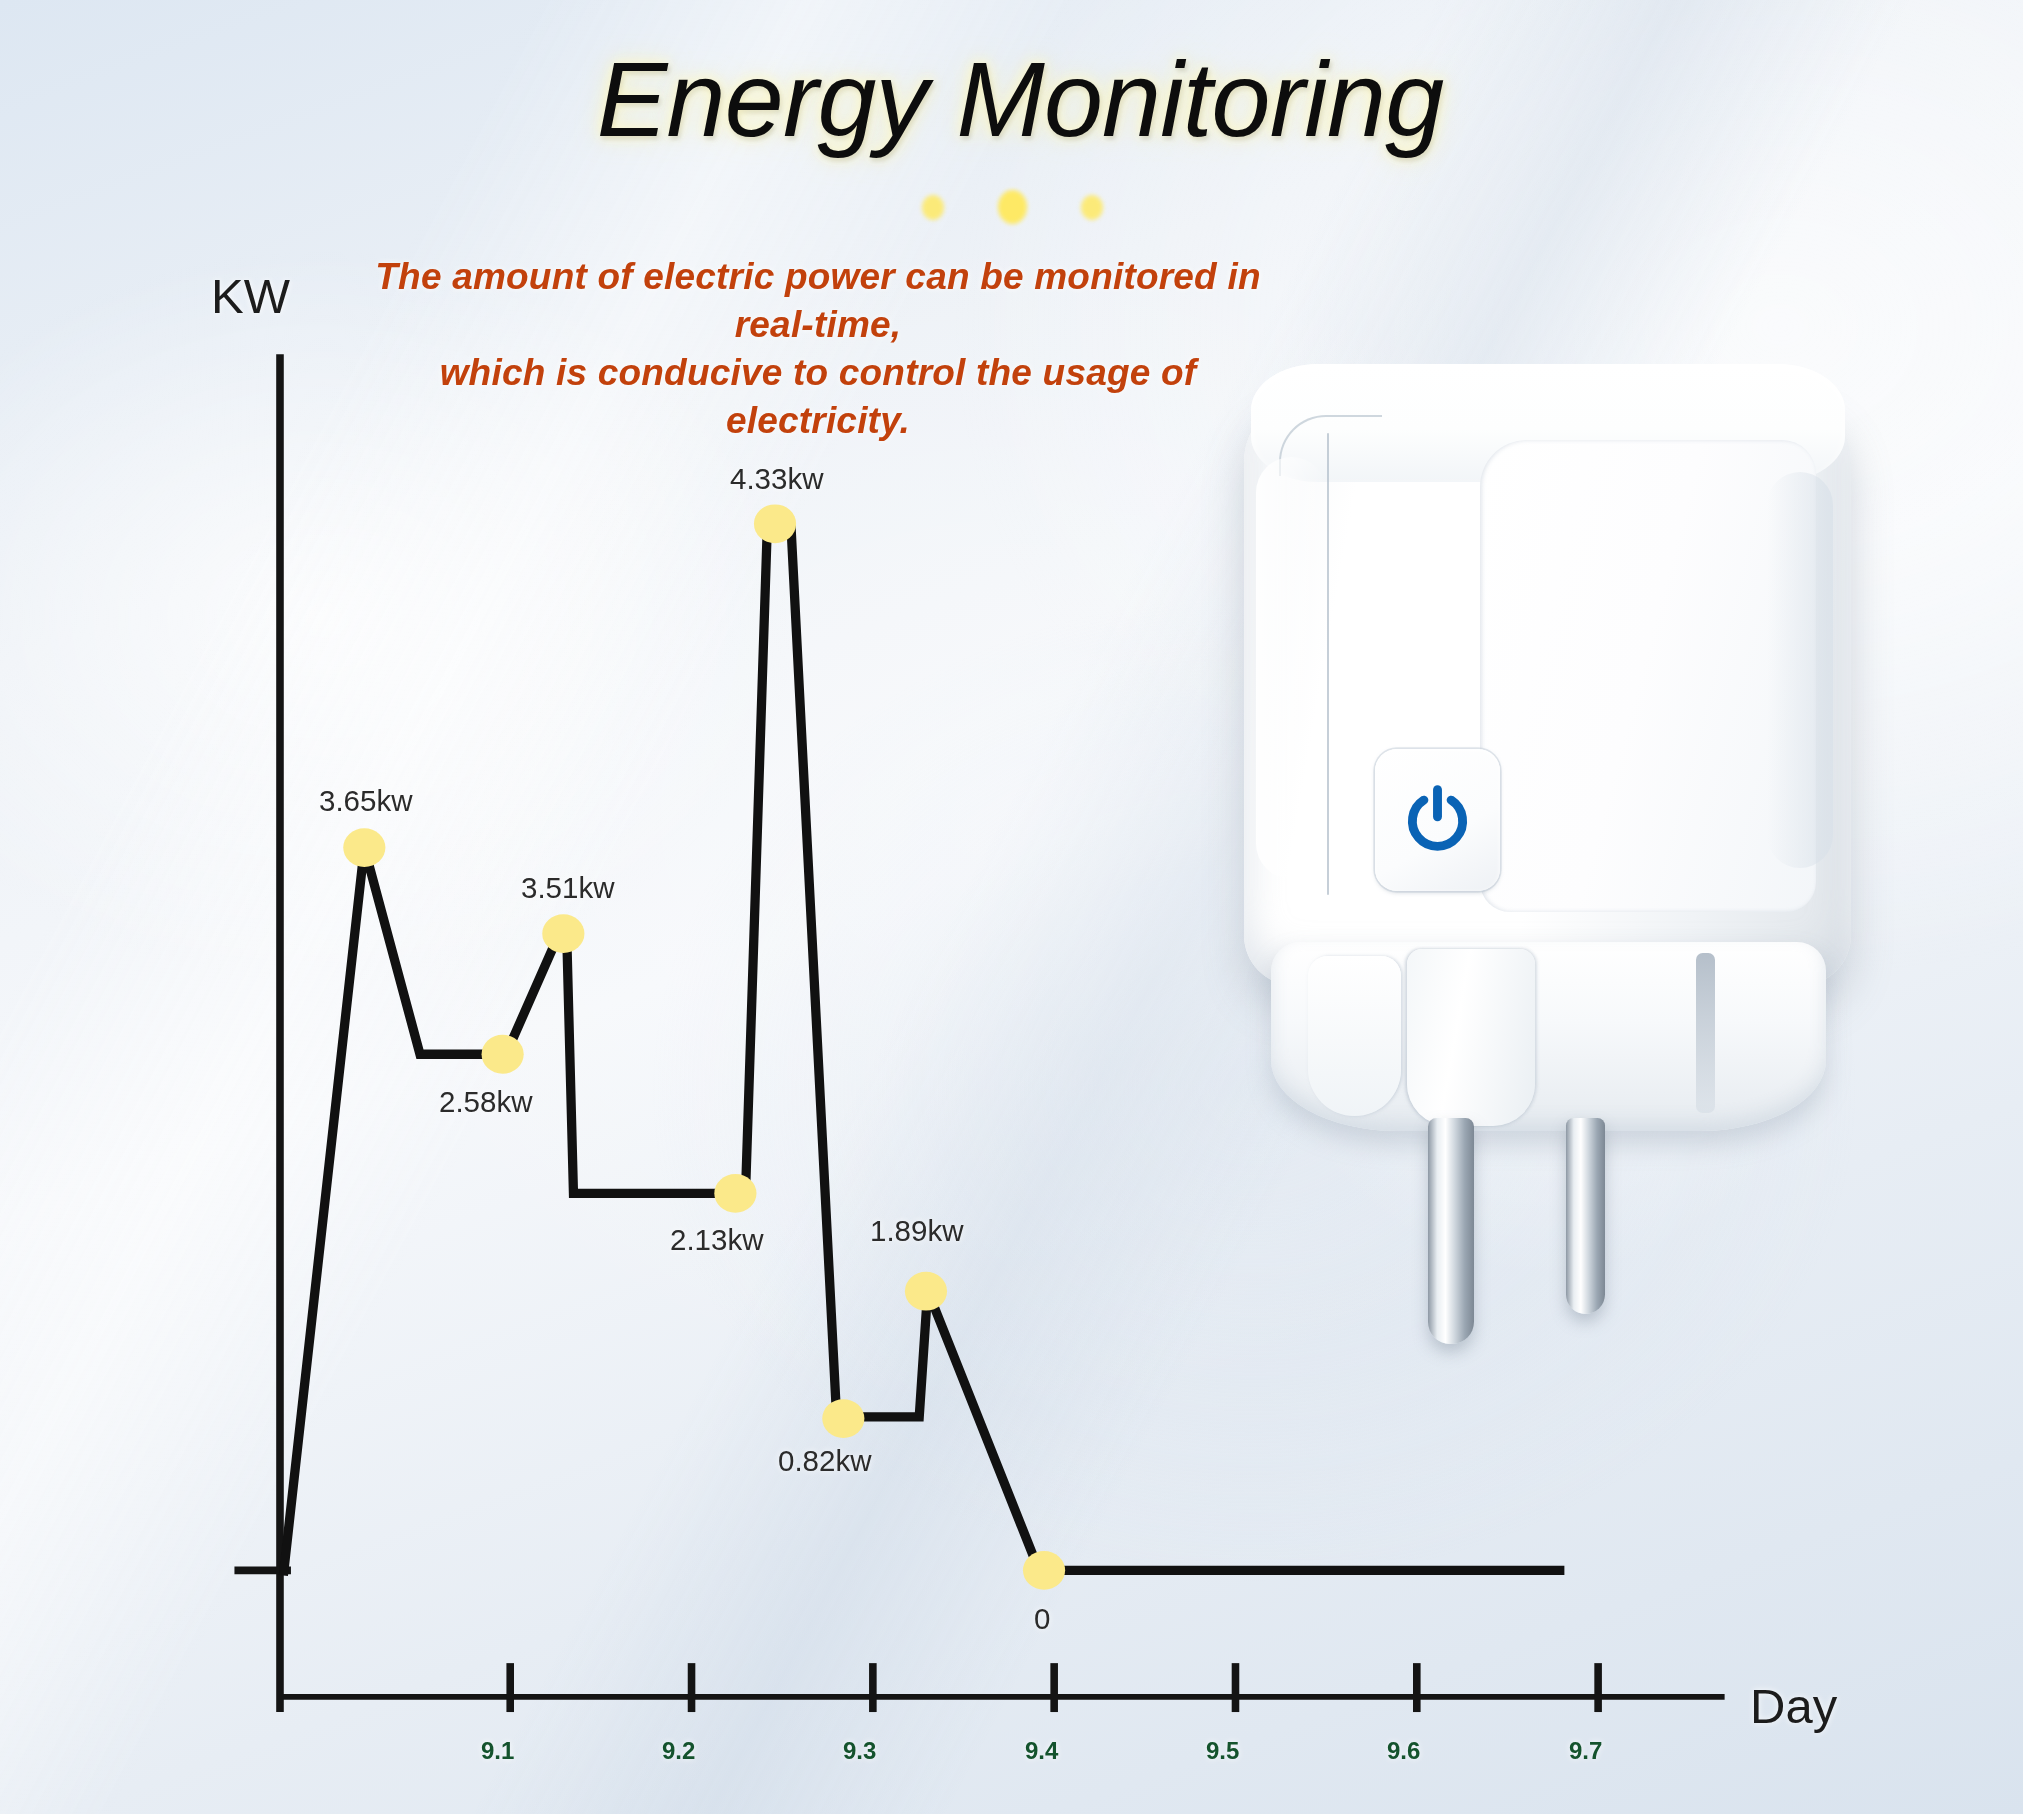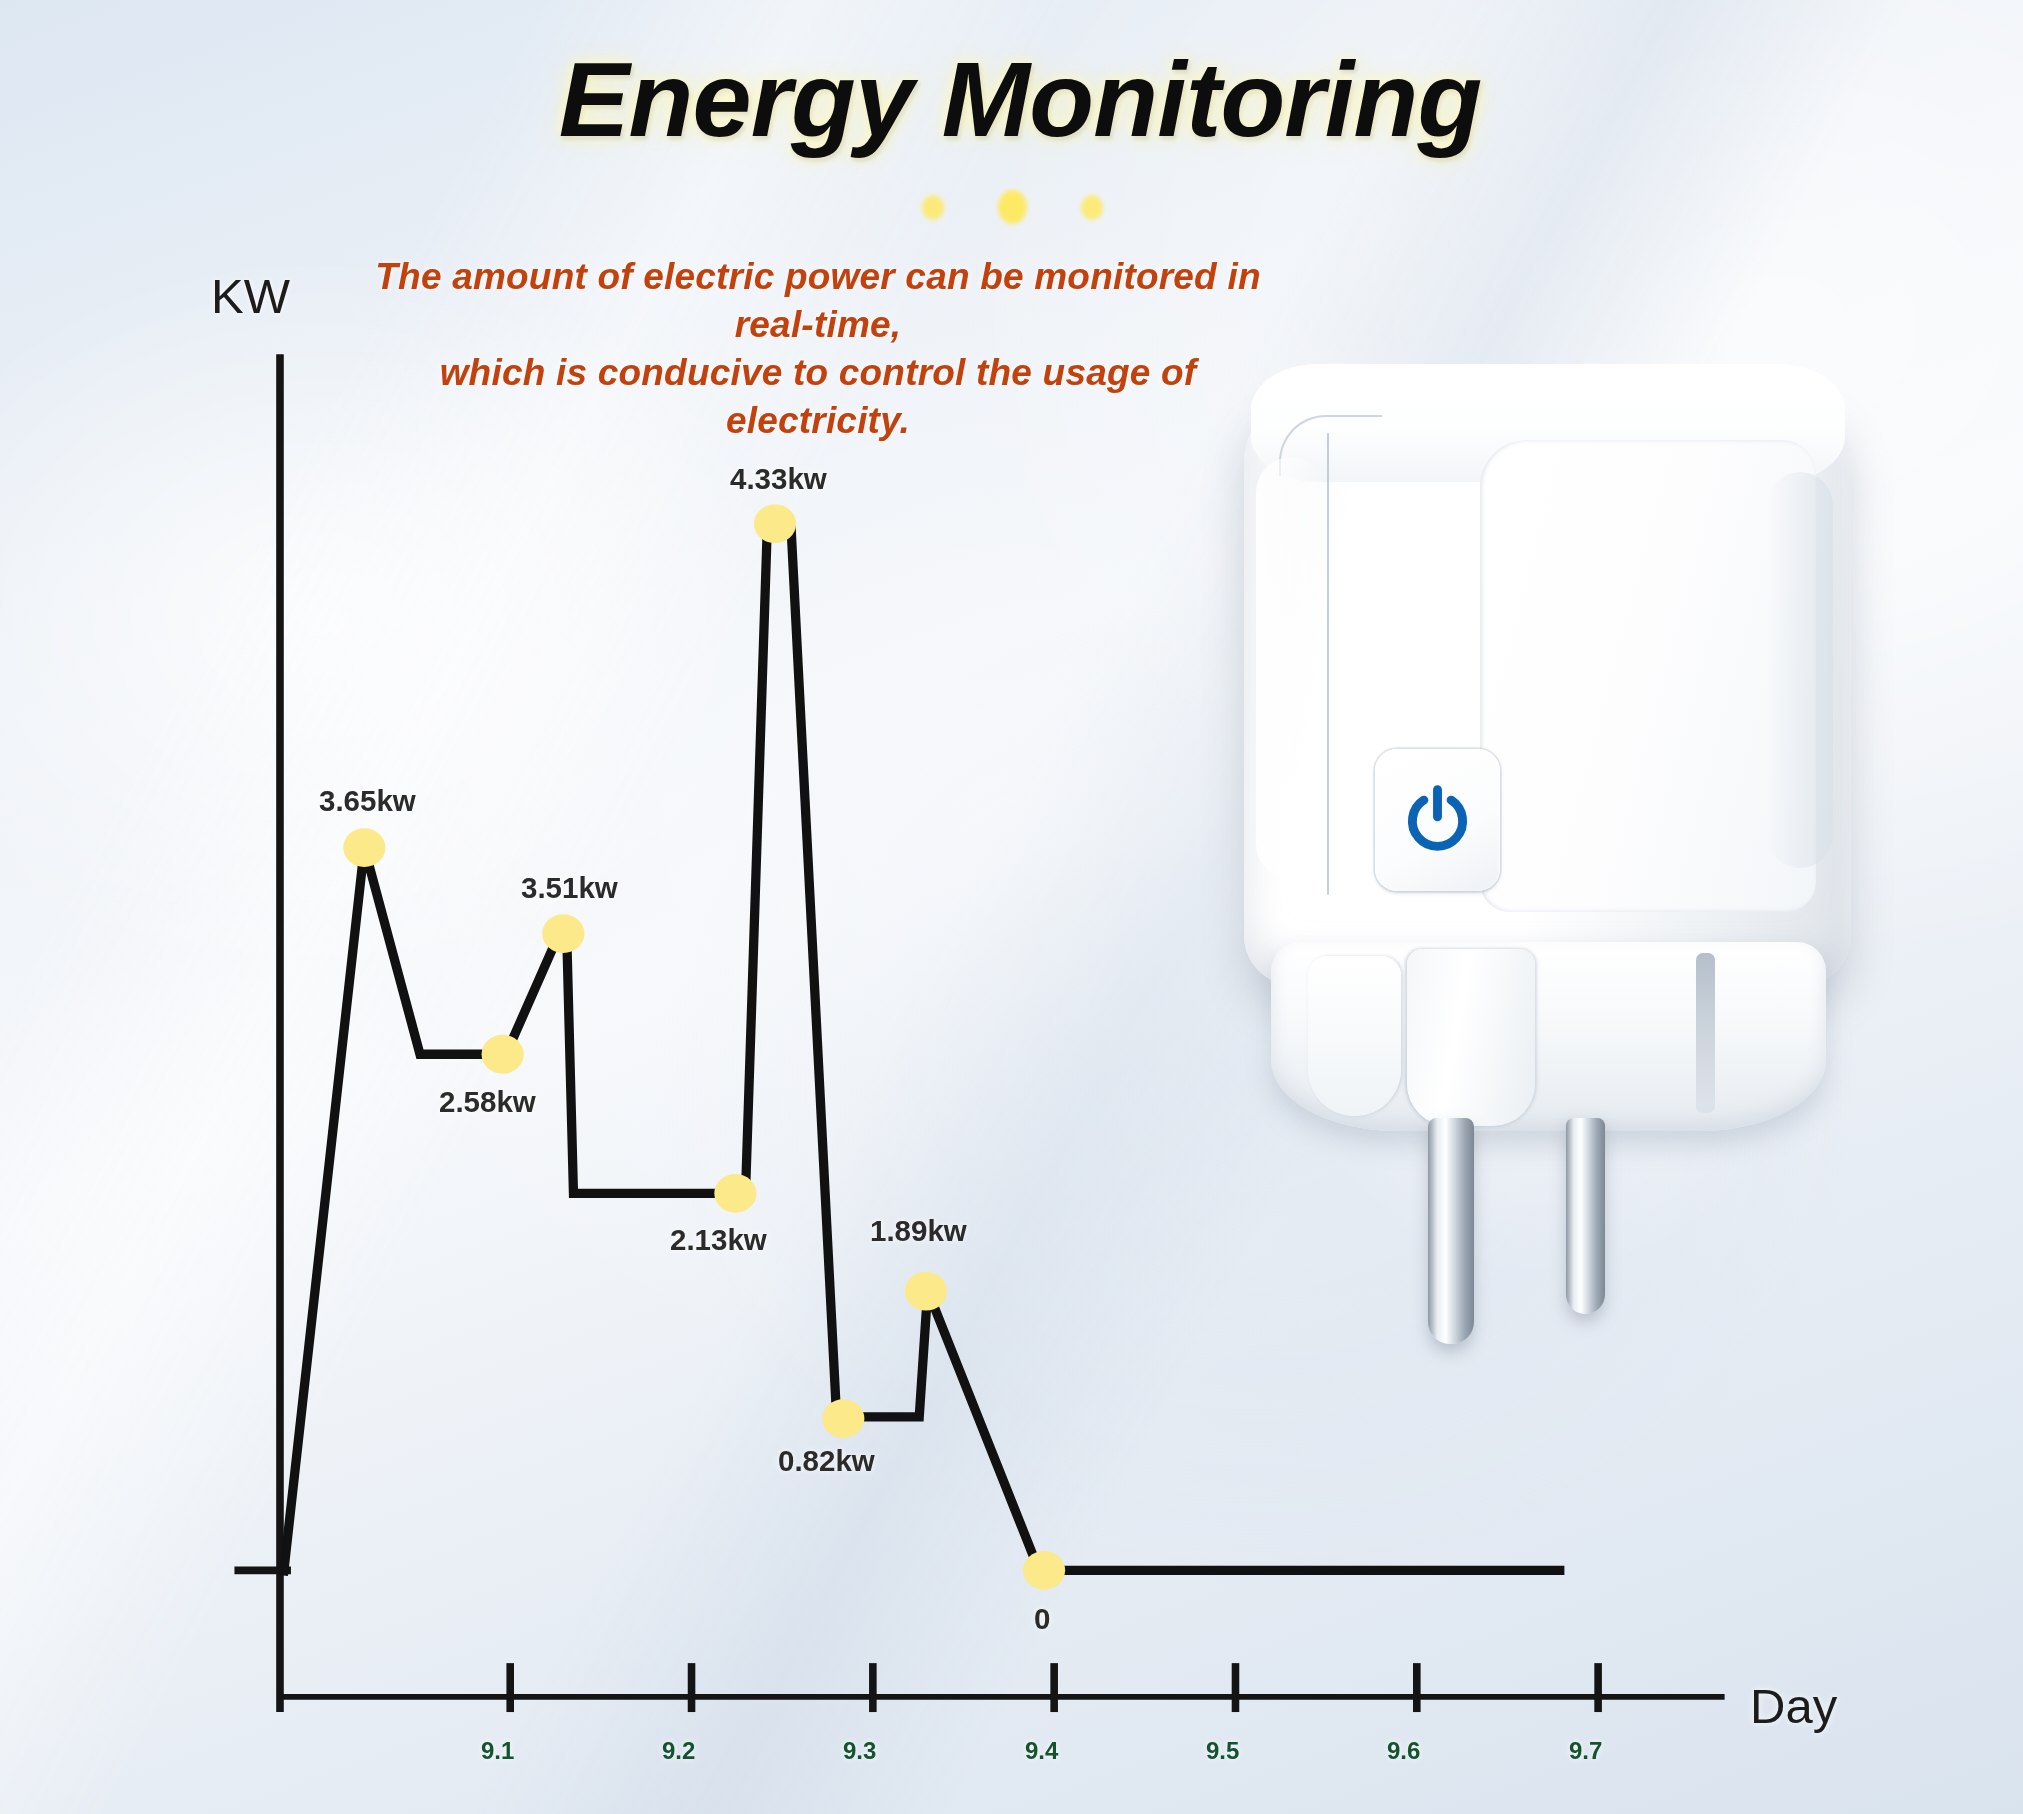--- a/index.html
+++ b/index.html
@@ -19,21 +19,21 @@
     background:
       linear-gradient(118deg, rgba(255,255,255,0) 18%, rgba(255,255,255,0.55) 27%, rgba(255,255,255,0) 36%),
       linear-gradient(118deg, rgba(196,210,226,0) 48%, rgba(196,210,226,0.40) 56%, rgba(196,210,226,0) 64%);
     opacity:.85;}
   .vignette{position:absolute;inset:0;pointer-events:none;
     background:radial-gradient(ellipse 1265px 1012px at 50% 45%, rgba(255,255,255,0.35) 0%, rgba(255,255,255,0) 60%);}
 
   
   .title{
     position:absolute;left:16px;right:0;top:39px;text-align:center;
-    font-size:106px;font-weight:bold;font-style:italic;
+    font-size:106px;font-weight:normal;font-style:italic;
     letter-spacing:-0.8px;color:#0d0d0d;
     text-shadow:0 0 11.8px rgba(255,249,196,.95), 0 0 25px rgba(255,247,170,.65), 1.7px 2.5px 4.2px rgba(0,0,0,.18);
   }
   .dots{position:absolute;top:190px;left:0;right:0;display:flex;justify-content:center;align-items:center;gap:54px;}
   .dot{background:#ffe95e;border-radius:50%;filter:blur(2.1px);}
   .dot.s{width:22px;height:25px;opacity:.82;}
   .dot.m{width:29px;height:34px;opacity:.95;}
 
   .subtitle{
     position:absolute;top:253px;left:354px;width:928px;text-align:center;
@@ -46,21 +46,21 @@
   
   .chart-wrap{position:absolute;left:0;top:0;width:2024px;height:1325px;}
   svg.chart{position:absolute;left:0;top:0;width:2024px;height:1815px;}
   .axis-lbl{
     position:absolute;font-size:49px;color:#1c1c1c;font-weight:400;
     text-shadow:0 0 6.7px rgba(255,255,255,.9);
   }
   #kw-label{left:211px;top:268px;}
   #day-label{left:1750px;top:1678px;text-align:center;}
   .pt-label{
-    position:absolute;font-size:29.5px;font-weight:bold;color:#2b2b2b;
+    position:absolute;font-size:29.5px;font-weight:normal;color:#2b2b2b;
     white-space:nowrap;text-shadow:0 0 5.9px rgba(255,255,255,.95);
   }
   .tick-label{
     position:absolute;font-size:24px;font-weight:bold;color:#14532d;
     text-shadow:0 0 5.9px rgba(255,255,255,.9);
   }
 
   
   .plug{position:absolute;left:1227px;top:396px;width:641px;height:1020px;}
   .plug-glow{position:absolute;left:-51px;top:-25px;width:742px;height:945px;

